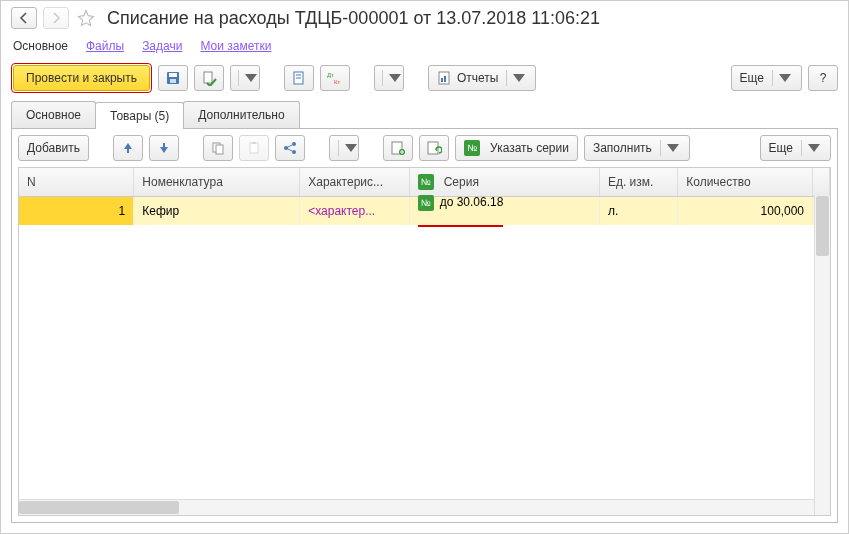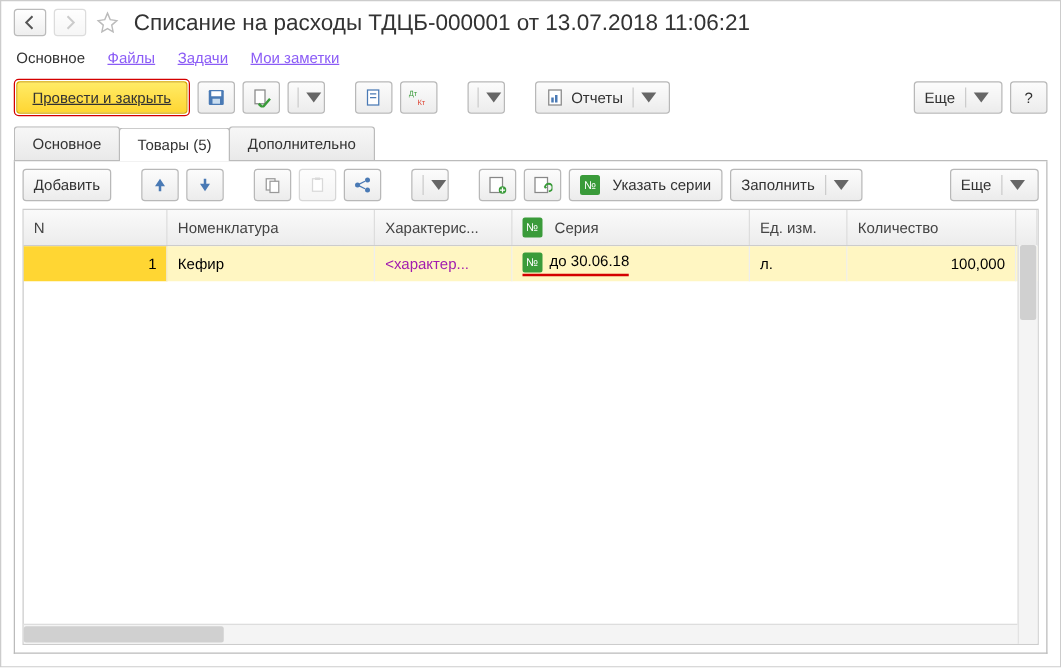--- a/index.html
+++ b/index.html
@@ -12,21 +12,21 @@
 .title { font-size: 18px; color: #333; margin-left: 4px; }
 .topnav { display: flex; gap: 18px; padding: 6px 2px 10px 2px; }
 .topnav-item { font-size: 12px; cursor: pointer; }
 .topnav-item.active { color: #333; }
 .topnav-item.link { color: #8b5cf6; text-decoration: underline; }
 .toolbar { display: flex; align-items: center; gap: 6px; margin-bottom: 8px; }
 .spacer { width: 12px; }
 .flex-grow { flex: 1; }
 .btn { height: 26px; border: 1px solid #b8b8b8; background: linear-gradient(#fcfcfc,#ececec); border-radius: 3px; display: flex; align-items: center; justify-content: center; cursor: pointer; padding: 0 8px; gap: 4px; font-size: 12px; color: #333; }
 .btn.icon-only { width: 30px; padding: 0; }
-.btn.primary { background: linear-gradient(#ffeb66,#ffd633); border: 1px solid #d6ab00; font-weight: normal; padding: 0 12px; text-decoration: underline; }
+.btn.primary { background: linear-gradient(#ffeb66,#ffd633); border: 1px solid #d6ab00; font-weight: normal; padding: 0 12px; }
 .highlight-frame { border: 1px solid #d40000; border-radius: 4px; padding: 1px; display: inline-flex; }
 .btn svg { width: 16px; height: 16px; }
 .dropdown-caret { border-left: 1px solid #ccc; margin-left: 4px; padding-left: 4px; display:flex; align-items:center;}
 .tabs { display: flex; border-bottom: 1px solid #bbb; }
 .tab { padding: 6px 14px; border: 1px solid #bbb; border-bottom: none; background: linear-gradient(#f7f7f7,#e9e9e9); margin-right: -1px; cursor: pointer; border-radius: 3px 3px 0 0; font-size: 12px; color:#333;}
 .tab.active { background: #fff; position: relative; top: 1px; }
 .tab-content { border: 1px solid #bbb; border-top: none; flex: 1; display: flex; flex-direction: column; padding: 6px; }
 .tab-toolbar { display: flex; align-items: center; gap: 6px; margin-bottom: 6px; }
 .grid { border: 1px solid #ccc; flex: 1; display: flex; flex-direction: column; background: #fff; position: relative; }
 .grid-header { display: flex; background: linear-gradient(#fafafa,#ececec); border-bottom: 1px solid #ccc; }
@@ -36,21 +36,21 @@
 .col-n { width: 118px; }
 .col-nom { width: 170px; }
 .col-char { width: 112px; }
 .col-ser { width: 195px; }
 .col-unit { width: 80px; }
 .col-qty { width: 138px; }
 .col-rest { flex: 1; }
 .row-sel .gc { background: #fff6c2; }
 .row-sel .col-n { background: #ffd633; justify-content: flex-end; }
 .placeholder-text { color: #a21caf; }
-.serial-underline { border-bottom: 2px solid #d40000; padding-bottom: 1px; }
+.serial-underline { border-bottom: 2px solid #d40000; padding-bottom: 14px; }
 .badge-no { width:16px; height:16px; background:#3a9b3a; color:#fff; font-size:9px; border-radius:2px; display:inline-flex; align-items:center; justify-content:center; margin-right:6px;}
 .right-align { justify-content: flex-end; }
 .scrollbar-v { position:absolute; right:0; top:28px; bottom:0; width:16px; background:#f4f4f4; border-left:1px solid #ddd;}
 .scroll-thumb-v { position:absolute; top:0; left:1px; right:1px; height:60px; background:#d0d0d0; border-radius:2px;}
 .scrollbar-h { position:absolute; left:0; right:16px; bottom:0; height:16px; background:#f4f4f4; border-top:1px solid #ddd;}
 .scroll-thumb-h { position:absolute; left:0; top:1px; bottom:1px; width:160px; background:#d0d0d0; border-radius:2px;}
 </style>
 </head>
 <body>
 

